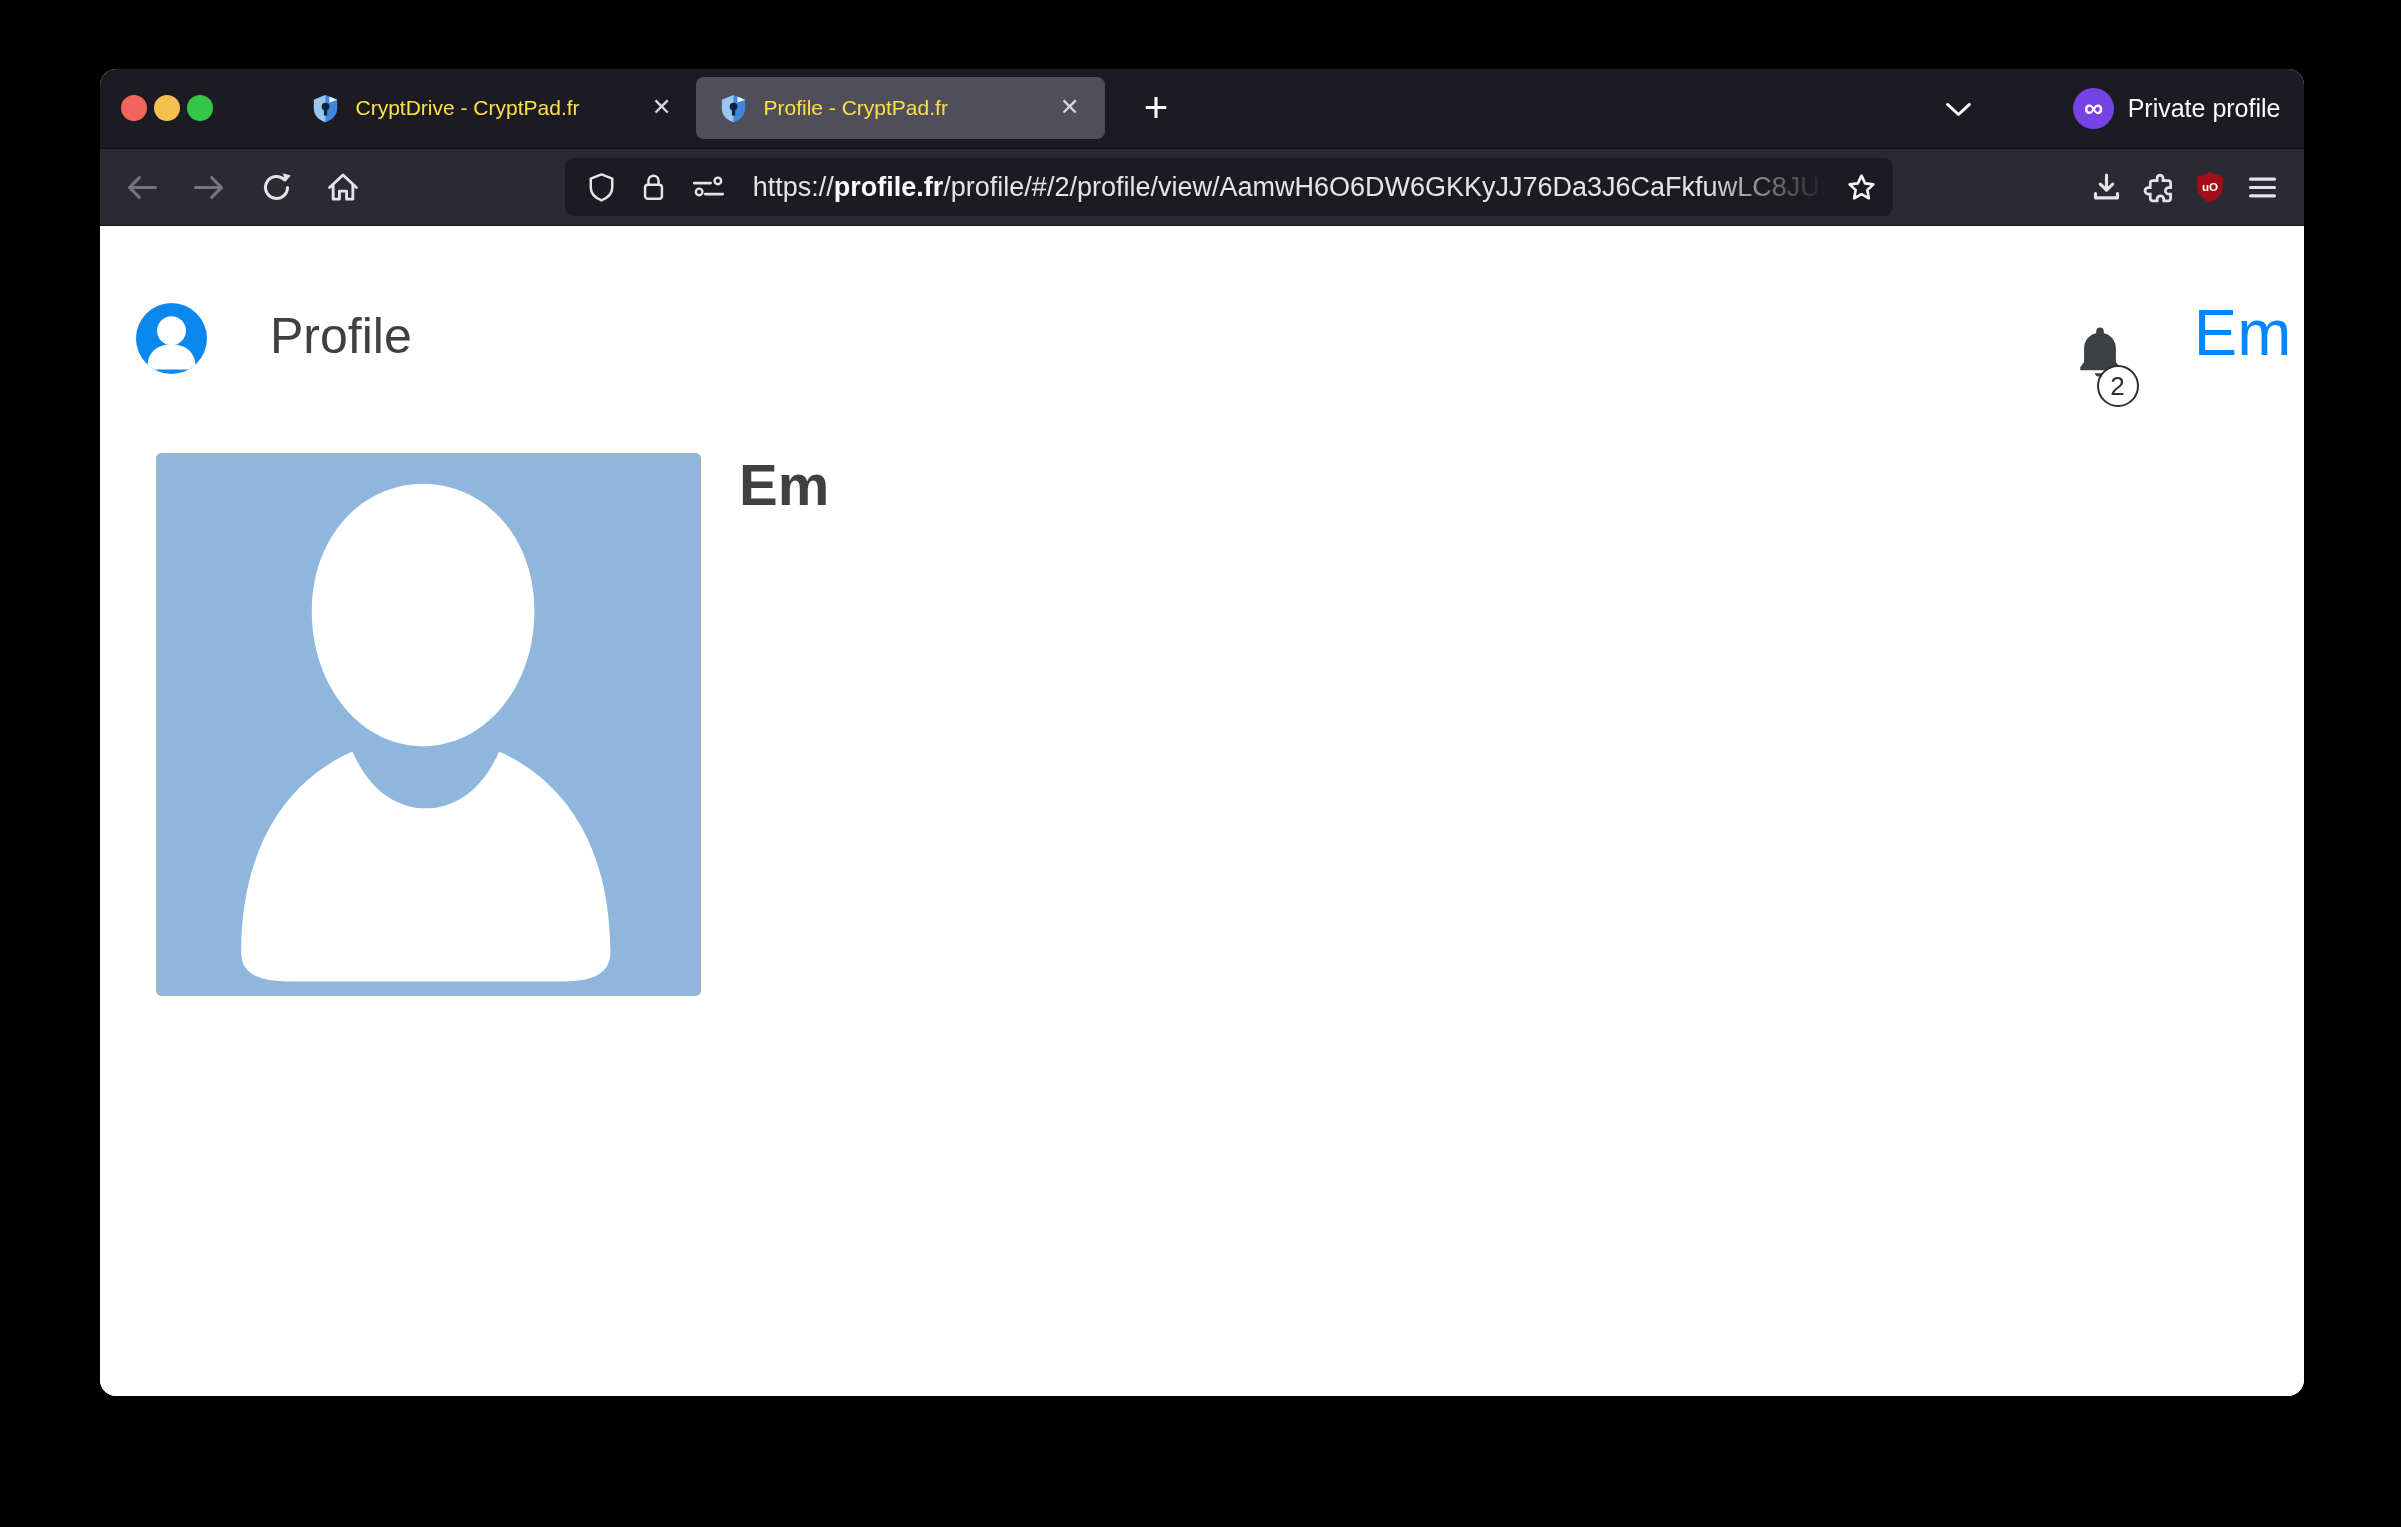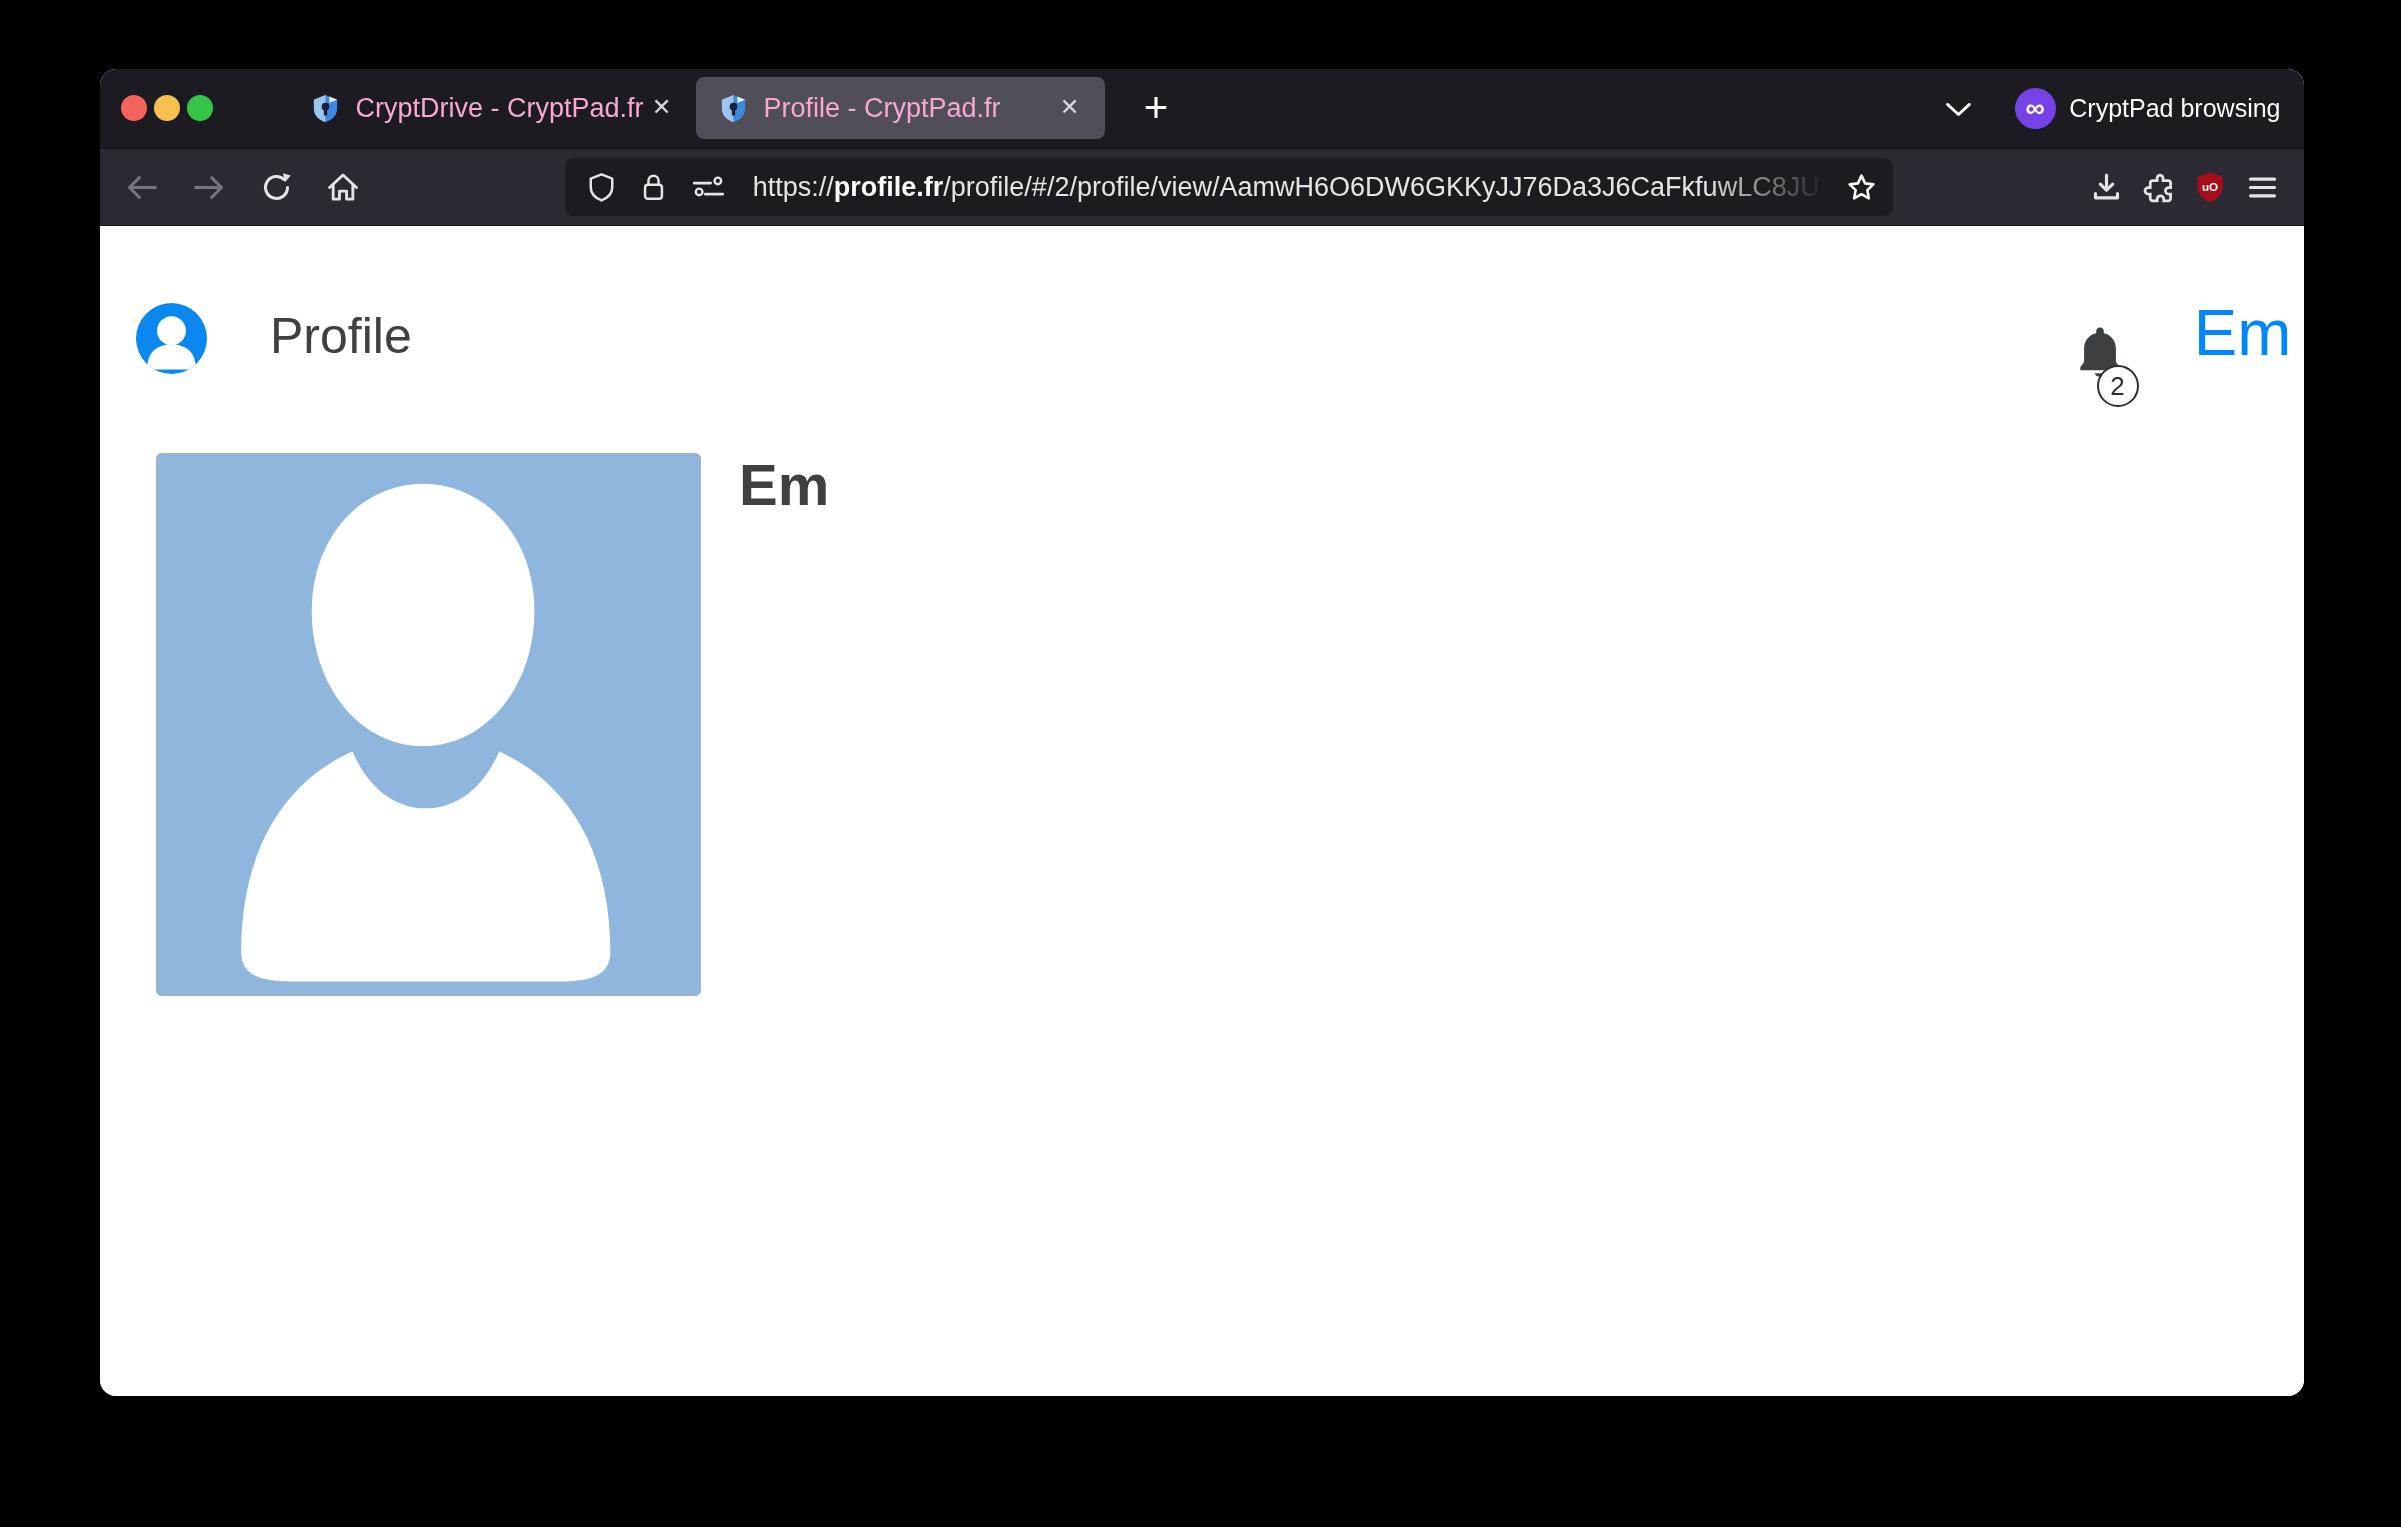--- a/index.html
+++ b/index.html
@@ -12,21 +12,21 @@
 
   
   .tabstrip { position:relative; height:79px; background:#1c1b22; flex:none; }
   .traffic { position:absolute; left:21px; top:26px; display:flex; gap:7.2px; }
   .dot { width:26px; height:26px; border-radius:50%; }
   .dot.red { background:#f2645c; } .dot.yellow { background:#f6c04f; } .dot.green { background:#35c649; }
 
   .tab { position:absolute; top:8.1px; height:62px; display:flex; align-items:center;
          border-radius:8.1px; padding:0 22px; }
   .tab .favicon { width:31px; height:31px; flex:none; }
-  .tab .tab-title { margin-left:14.5px; font-size:27px; color:#f9a8d4; white-space:nowrap; }
+  .tab .tab-title { margin-left:14.5px; font-size:21px; color:#fde047; white-space:nowrap; }
   .tab .tab-close { margin-left:auto; font-size:23.5px; color:#d8d8de; line-height:1; padding:3.6px; }
   .tab-inactive { left:188px; width:409px; }
   .tab-active { left:596px; width:409px; background:#4f4e59; }
 
   .new-tab { position:absolute; left:1030px; top:12.7px; width:52px; height:52px;
              color:#fbfbfe; font-size:42px; font-weight:300; display:flex;
              align-items:center; justify-content:center; }
   .tab-chevron { position:absolute; left:1837px; top:22px; width:42px; height:36px;
                  display:flex; align-items:center; justify-content:center; }
   .private-badge { position:absolute; right:23.5px; top:19px; display:flex; align-items:center; gap:13.6px; }
@@ -112,21 +112,21 @@
     <div class="new-tab">+</div>
 
     <div class="tab-chevron">
       <svg width="31" height="22" viewBox="0 0 34 24">
           <polyline points="5,7 17,18 29,7" fill="none" stroke="#fbfbfe" stroke-width="3.2" stroke-linecap="round" stroke-linejoin="round"></polyline>
         </svg>
     </div>
 
     <div class="private-badge">
       <div class="private-circle">∞</div>
-      <span class="private-label">CryptPad browsing</span>
+      <span class="private-label">Private profile</span>
     </div>
   </div>
 
   <div class="toolbar">
     <div class="nav-btn">
       <svg width="34" height="27" viewBox="0 0 38 30">
           <path d="M16 4 L5 15 L16 26 M5 15 H34" fill="none" stroke="#75747f" stroke-width="3.4" stroke-linecap="round" stroke-linejoin="round"></path>
         </svg>
     </div>
     <div class="nav-btn">

